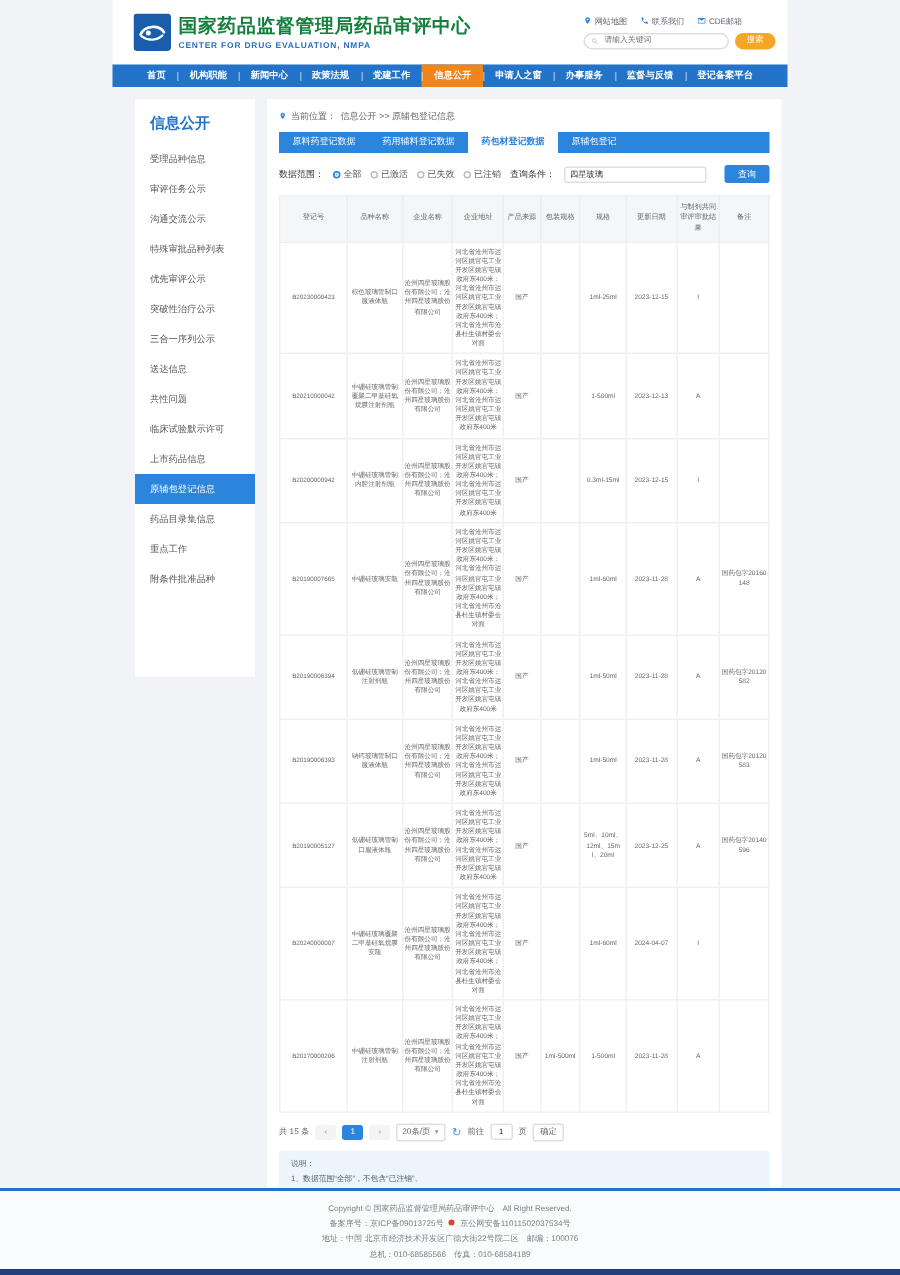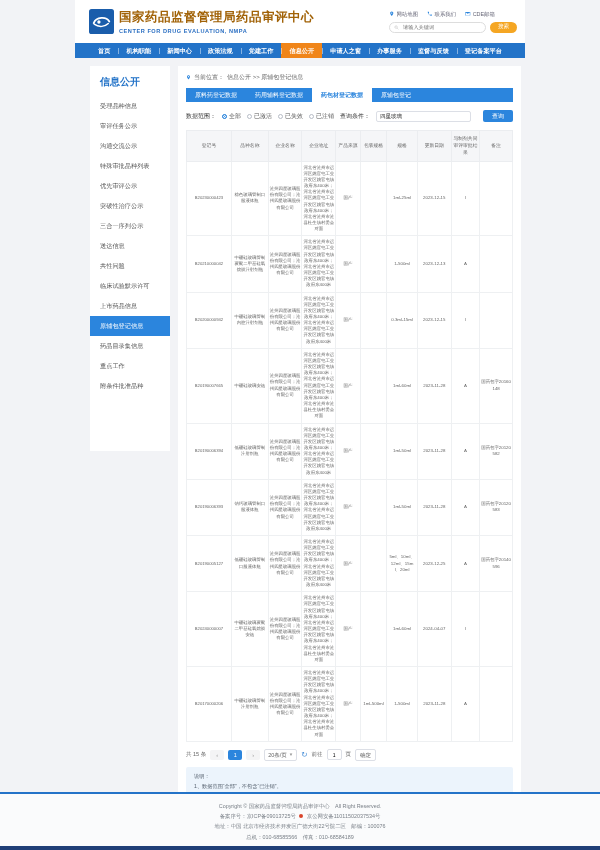--- a/index.html
+++ b/index.html
@@ -3,21 +3,21 @@
 <meta charset="utf-8">
 <style>
   html,body{margin:0;padding:0;}
   body{background:#f2f3f6;font-family:"Liberation Sans","DejaVu Sans",sans-serif;}
   .page{width:600px;height:850px;position:relative;overflow:hidden;background:#f2f3f6;}
   .site{width:450px;margin:0 auto;}
 
   
   .site-header{background:#fff;height:43px;display:flex;align-items:center;padding:0 8px 0 14px;box-sizing:border-box;}
   .logo{width:25px;height:25px;margin-right:5px;flex:none;}
-  .title-cn{font-size:12.5px;font-weight:bold;color:#a16207;letter-spacing:.5px;white-space:nowrap;}
+  .title-cn{font-size:12.5px;font-weight:bold;color:#15803d;letter-spacing:.5px;white-space:nowrap;}
   .title-en{font-size:5.6px;font-weight:bold;color:#2b6fc2;letter-spacing:.55px;margin-top:1.5px;white-space:nowrap;}
   .header-right{margin-left:auto;display:flex;flex-direction:column;gap:4px;align-items:flex-start;width:128px;flex:none;}
   .top-links{display:flex;gap:9px;font-size:5.4px;color:#667;}
   .top-link{display:flex;align-items:center;gap:2px;cursor:pointer;}
   .top-link svg{width:5.5px;height:5.5px;fill:#2b85dd;}
   .search-row{display:flex;align-items:center;gap:4px;width:100%;}
   .search-box{flex:1;height:11px;border:1px solid #ddd;border-radius:6px;background:#fff;display:flex;align-items:center;padding:0 4px;gap:2px;box-sizing:border-box;}
   .search-box svg{width:5px;height:5px;flex:none;}
   .search-box input{border:0;outline:0;flex:1;min-width:0;font-size:5.2px;color:#555;background:transparent;}
   .search-btn{width:27px;height:11px;border-radius:6px;background:#f5a623;color:#fff;font-size:5.6px;display:flex;align-items:center;justify-content:center;cursor:pointer;flex:none;}

